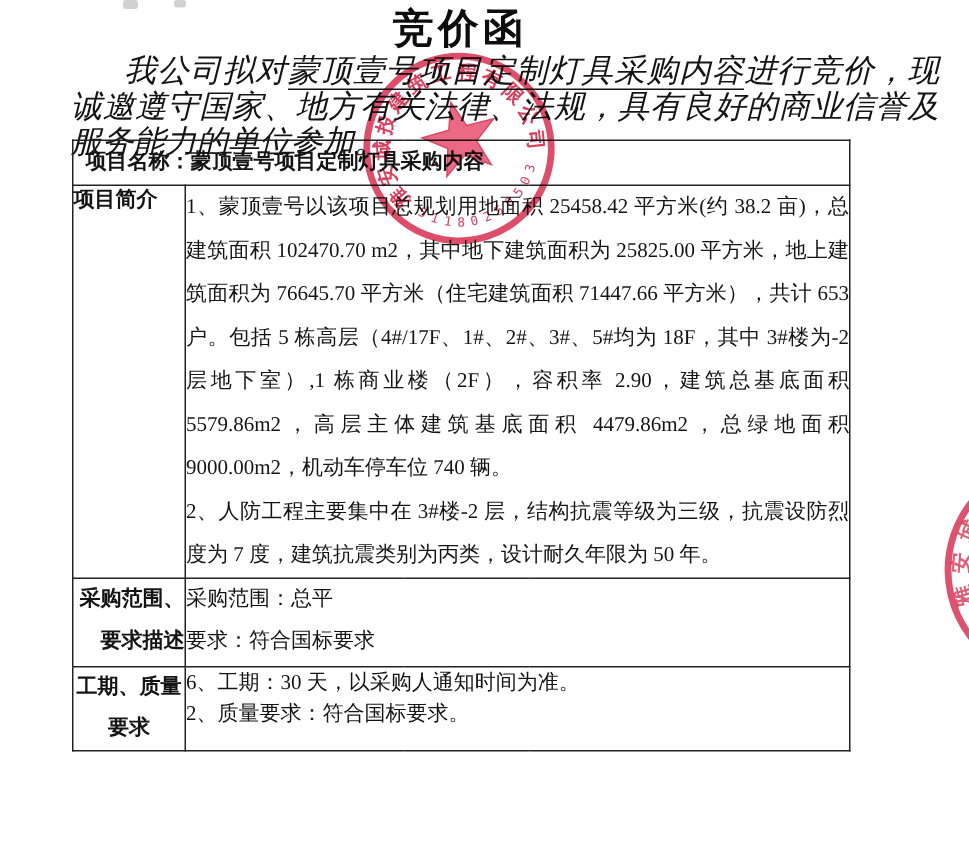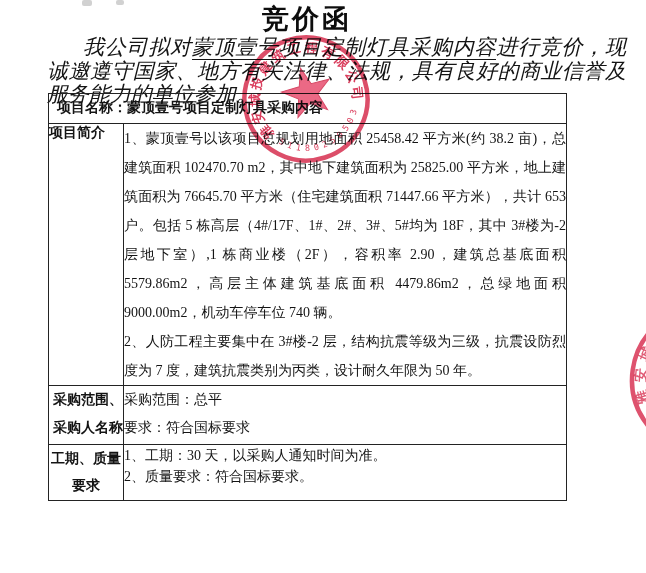--- a/index.html
+++ b/index.html
@@ -100,34 +100,34 @@
     <tr class="r4">
       <td class="intro-label">项目简介</td>
       <td colspan="3" class="intro-content">
         <p>1、蒙顶壹号以该项目总规划用地面积 25458.42 平方米(约 38.2 亩)，总建筑面积 102470.70 m2，其中地下建筑面积为 25825.00 平方米，地上建筑面积为 76645.70 平方米（住宅建筑面积 71447.66 平方米），共计 653 户。包括 5 栋高层（4#/17F、1#、2#、3#、5#均为 18F，其中 3#楼为-2 层地下室）,1 栋商业楼（2F），容积率 2.90，建筑总基底面积 5579.86m2，高层主体建筑基底面积 4479.86m2，总绿地面积 9000.00m2，机动车停车位 740 辆。</p>
         <p>2、人防工程主要集中在 3#楼-2 层，结构抗震等级为三级，抗震设防烈度为 7 度，建筑抗震类别为丙类，设计耐久年限为 50 年。</p>
       </td>
     </tr>
     <tr class="r5">
       <td class="scope-label">
         <div>采购范围、</div>
-        <div>采购人名称</div>
+        <div>要求描述</div>
       </td>
       <td colspan="3" class="scope-content">
         <div>采购范围：总平</div>
         <div>要求：符合国标要求</div>
       </td>
     </tr>
     <tr class="r6">
       <td class="sched-label">
         <div>工期、质量</div>
         <div>要求</div>
       </td>
       <td colspan="3" class="sched-content">
-        <div>1、工期：30 天，以采购人通知时间为准。</div>
+        <div>6、工期：30 天，以采购人通知时间为准。</div>
         <div>2、质量要求：符合国标要求。</div>
       </td>
     </tr>
   </tbody>
     </table>
 
   <svg class="seal seal-main" width="170" height="170" viewBox="0 0 170 170">
     <defs>
       <path id="arcCompany" d="M -40.7,23.5 A 47,47 0 1 1 40.7,23.5"></path>
       <path id="arcCode" d="M -44.1,27.6 A 52,52 0 0 0 44.1,27.6"></path>

